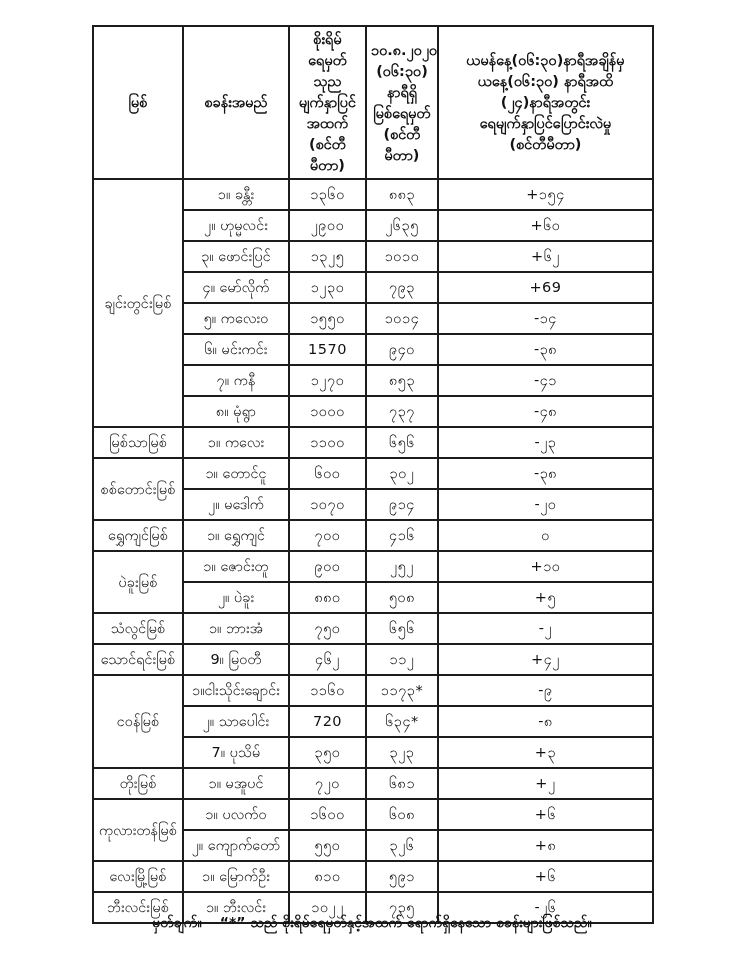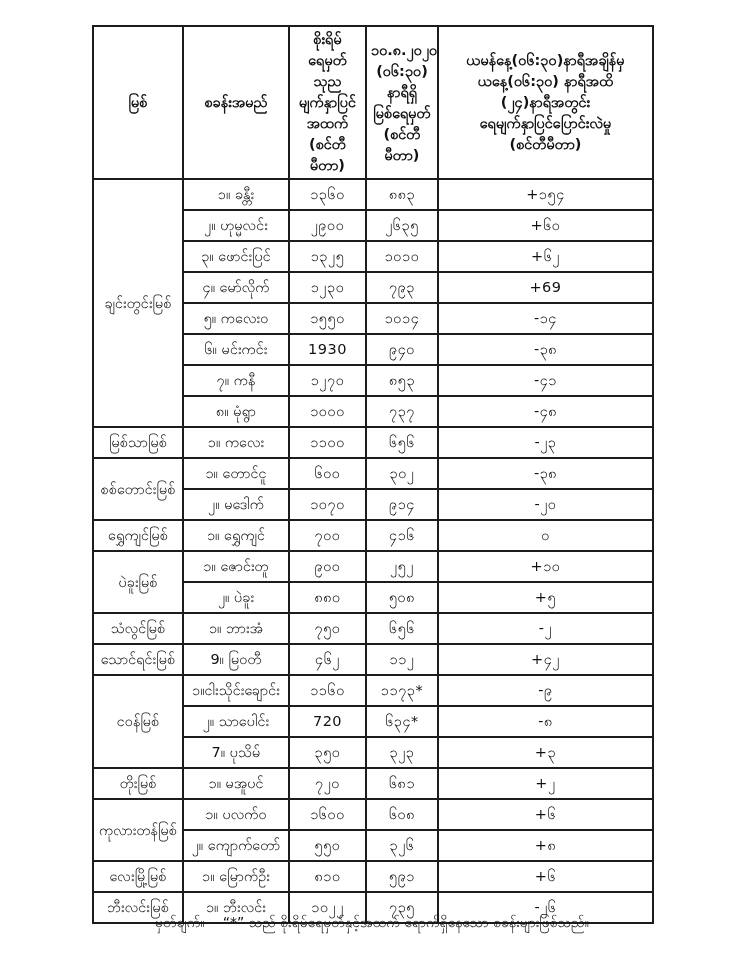--- a/index.html
+++ b/index.html
@@ -14,21 +14,21 @@
     font-size:14.5px; font-weight:500; line-height:1.45;
     text-align:center; padding:1px 3px; color:#111;
   }
   table.wl th { height:143px; white-space:pre-line; font-weight:600; padding:2px 4px; }
   table.wl td { height:31px; }
   td.river { text-align:left; padding-left:7px;border-radius:23px; }
   td.station { text-align:left; padding-left:9px;margin-top:16px; }
   td.num { text-align:center; letter-spacing:0.5px; }
 
   .footnote { position:absolute; left:92px; top:913px; width:560px;
-    font-size:14px; font-weight:400; text-align:center; white-space:nowrap; }
+    font-size:14px; font-weight:700; text-align:center; white-space:nowrap; }
   .footnote .lbl { margin-right:18px; }
 </style>
 </head>
 <body>
 
 <div class="page">
   <table class="wl">
     <colgroup>
       <col style="width:90px">
         <col style="width:106px">
@@ -84,21 +84,21 @@
         <td class="num">+69</td>
       </tr>
       <tr>
         <td class="station">၅။ ကလေးဝ</td>
         <td class="num">၁၅၅၀</td>
         <td class="num">၁၀၁၄</td>
         <td class="num">-၁၄</td>
       </tr>
       <tr>
         <td class="station">၆။ မင်းကင်း</td>
-        <td class="num">1930</td>
+        <td class="num">1570</td>
         <td class="num">၉၄၀</td>
         <td class="num">-၃၈</td>
       </tr>
       <tr>
         <td class="station">၇။ ကနီ</td>
         <td class="num">၁၂၇၀</td>
         <td class="num">၈၅၃</td>
         <td class="num">-၄၁</td>
       </tr>
       <tr>

